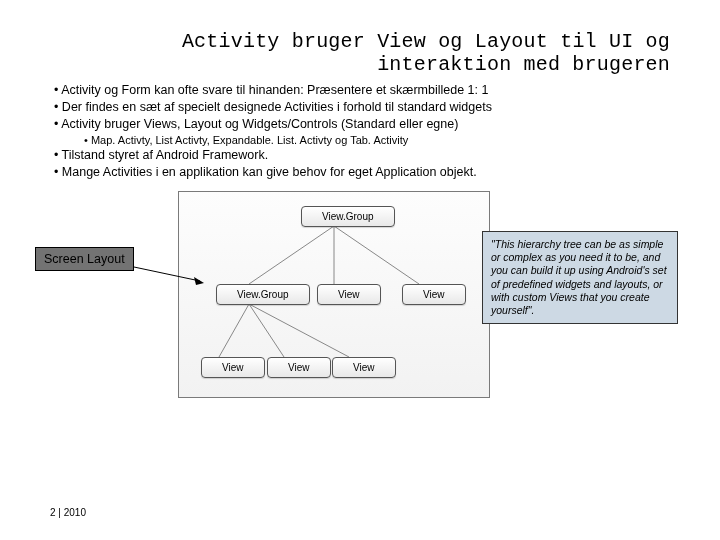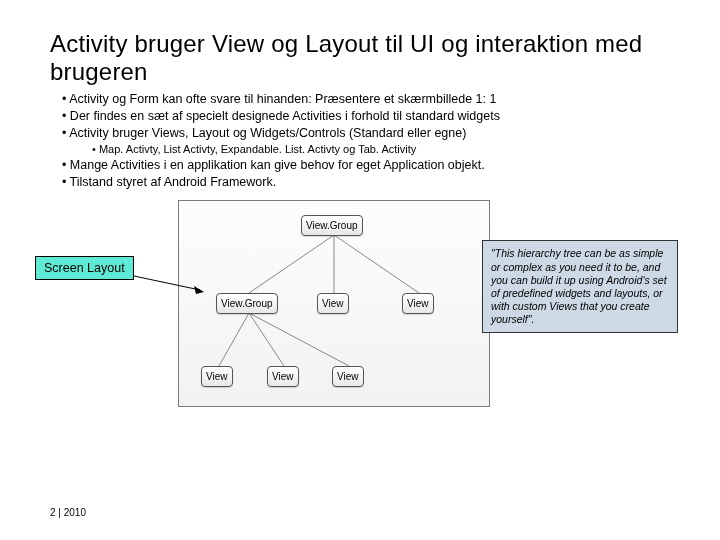--- a/index.html
+++ b/index.html
@@ -13,48 +13,49 @@
     overflow: hidden;
   }
   .slide {
     position: relative;
     width: 100%;
     height: 100%;
     box-sizing: border-box;
     padding: 20px 50px 0 50px;
   }
   .title {
-    font-size: 24px;
+    font-size: 20px;
     font-weight: 400;
-    text-align: left;
+    text-align: right;
     line-height: 1.15;
     margin: 10px 0 6px 0;
     letter-spacing: 0.2px;
+    font-family: Liberation Mono, monospace;
   }
   .bullets {
     font-size: 12.5px;
     line-height: 1.35;
-    margin: 4px 0 0 12px;
+    margin: 4px 0 0 4px;
   }
   .bullets .b1 { margin: 0; }
   .bullets .b2 { margin: 0 0 0 30px; font-size: 11px; }
   .diagram-area {
     position: relative;
     width: 100%;
     height: 230px;
     margin-top: 10px;
   }
   .screen-layout-box {
     position: absolute;
     top: 56px;
     left: -15px;
     border: 1px solid #000;
     padding: 4px 8px;
     font-size: 12.5px;
-    background: #5eead4;
+    background: #737373;
     z-index: 3;
   }
   .screen-layout-arrow {
     position: absolute;
     top: 74px;
     left: 84px;
     width: 70px;
     height: 20px;
     z-index: 2;
   }
@@ -67,21 +68,21 @@
     border: 1px solid #7a7a7a;
     background: linear-gradient(#fdfdfd,#f2f2f2);
     z-index: 1;
   }
   .node {
     position: absolute;
     border: 1px solid #555;
     border-radius: 4px;
     background: linear-gradient(#ffffff,#e8e8e8);
     font-size: 10px;
-    padding: 4px 4px;
+    padding: 4px 20px;
     text-align: center;
     box-shadow: 0 1px 1px rgba(0,0,0,0.15);
     white-space: nowrap;
   }
   svg.connectors {
     position: absolute;
     top: 0; left: 0;
     width: 310px;
     height: 205px;
   }
@@ -109,22 +110,22 @@
 <body>
 
 <div class="slide">
   <h1 class="title">Activity bruger View og Layout til UI og interaktion med brugeren</h1>
 
   <div class="bullets">
     <p class="b1">• Activity og Form kan ofte svare til hinanden: Præsentere et skærmbillede 1: 1</p>
     <p class="b1">• Der findes en sæt af specielt designede Activities i forhold til standard widgets</p>
     <p class="b1">• Activity bruger Views, Layout og Widgets/Controls (Standard eller egne)</p>
     <p class="b2">• Map. Activty, List Activty, Expandable. List. Activty og Tab. Activity</p>
+    <p class="b1">• Tilstand styret af Android Framework.</p>
     <p class="b1">• Mange Activities i en applikation kan give behov for eget Application objekt.</p>
-    <p class="b1">• Tilstand styret af Android Framework.</p>
   </div>
 
   <div class="diagram-area">
 
     <div class="screen-layout-box">Screen Layout</div>
 
     <svg class="screen-layout-arrow" viewBox="0 0 70 20">
       <line x1="0" y1="2" x2="66" y2="16" stroke="#000" stroke-width="1"></line>
       <polygon points="70,18 60,12 62,20" fill="#000"></polygon>
     </svg>

